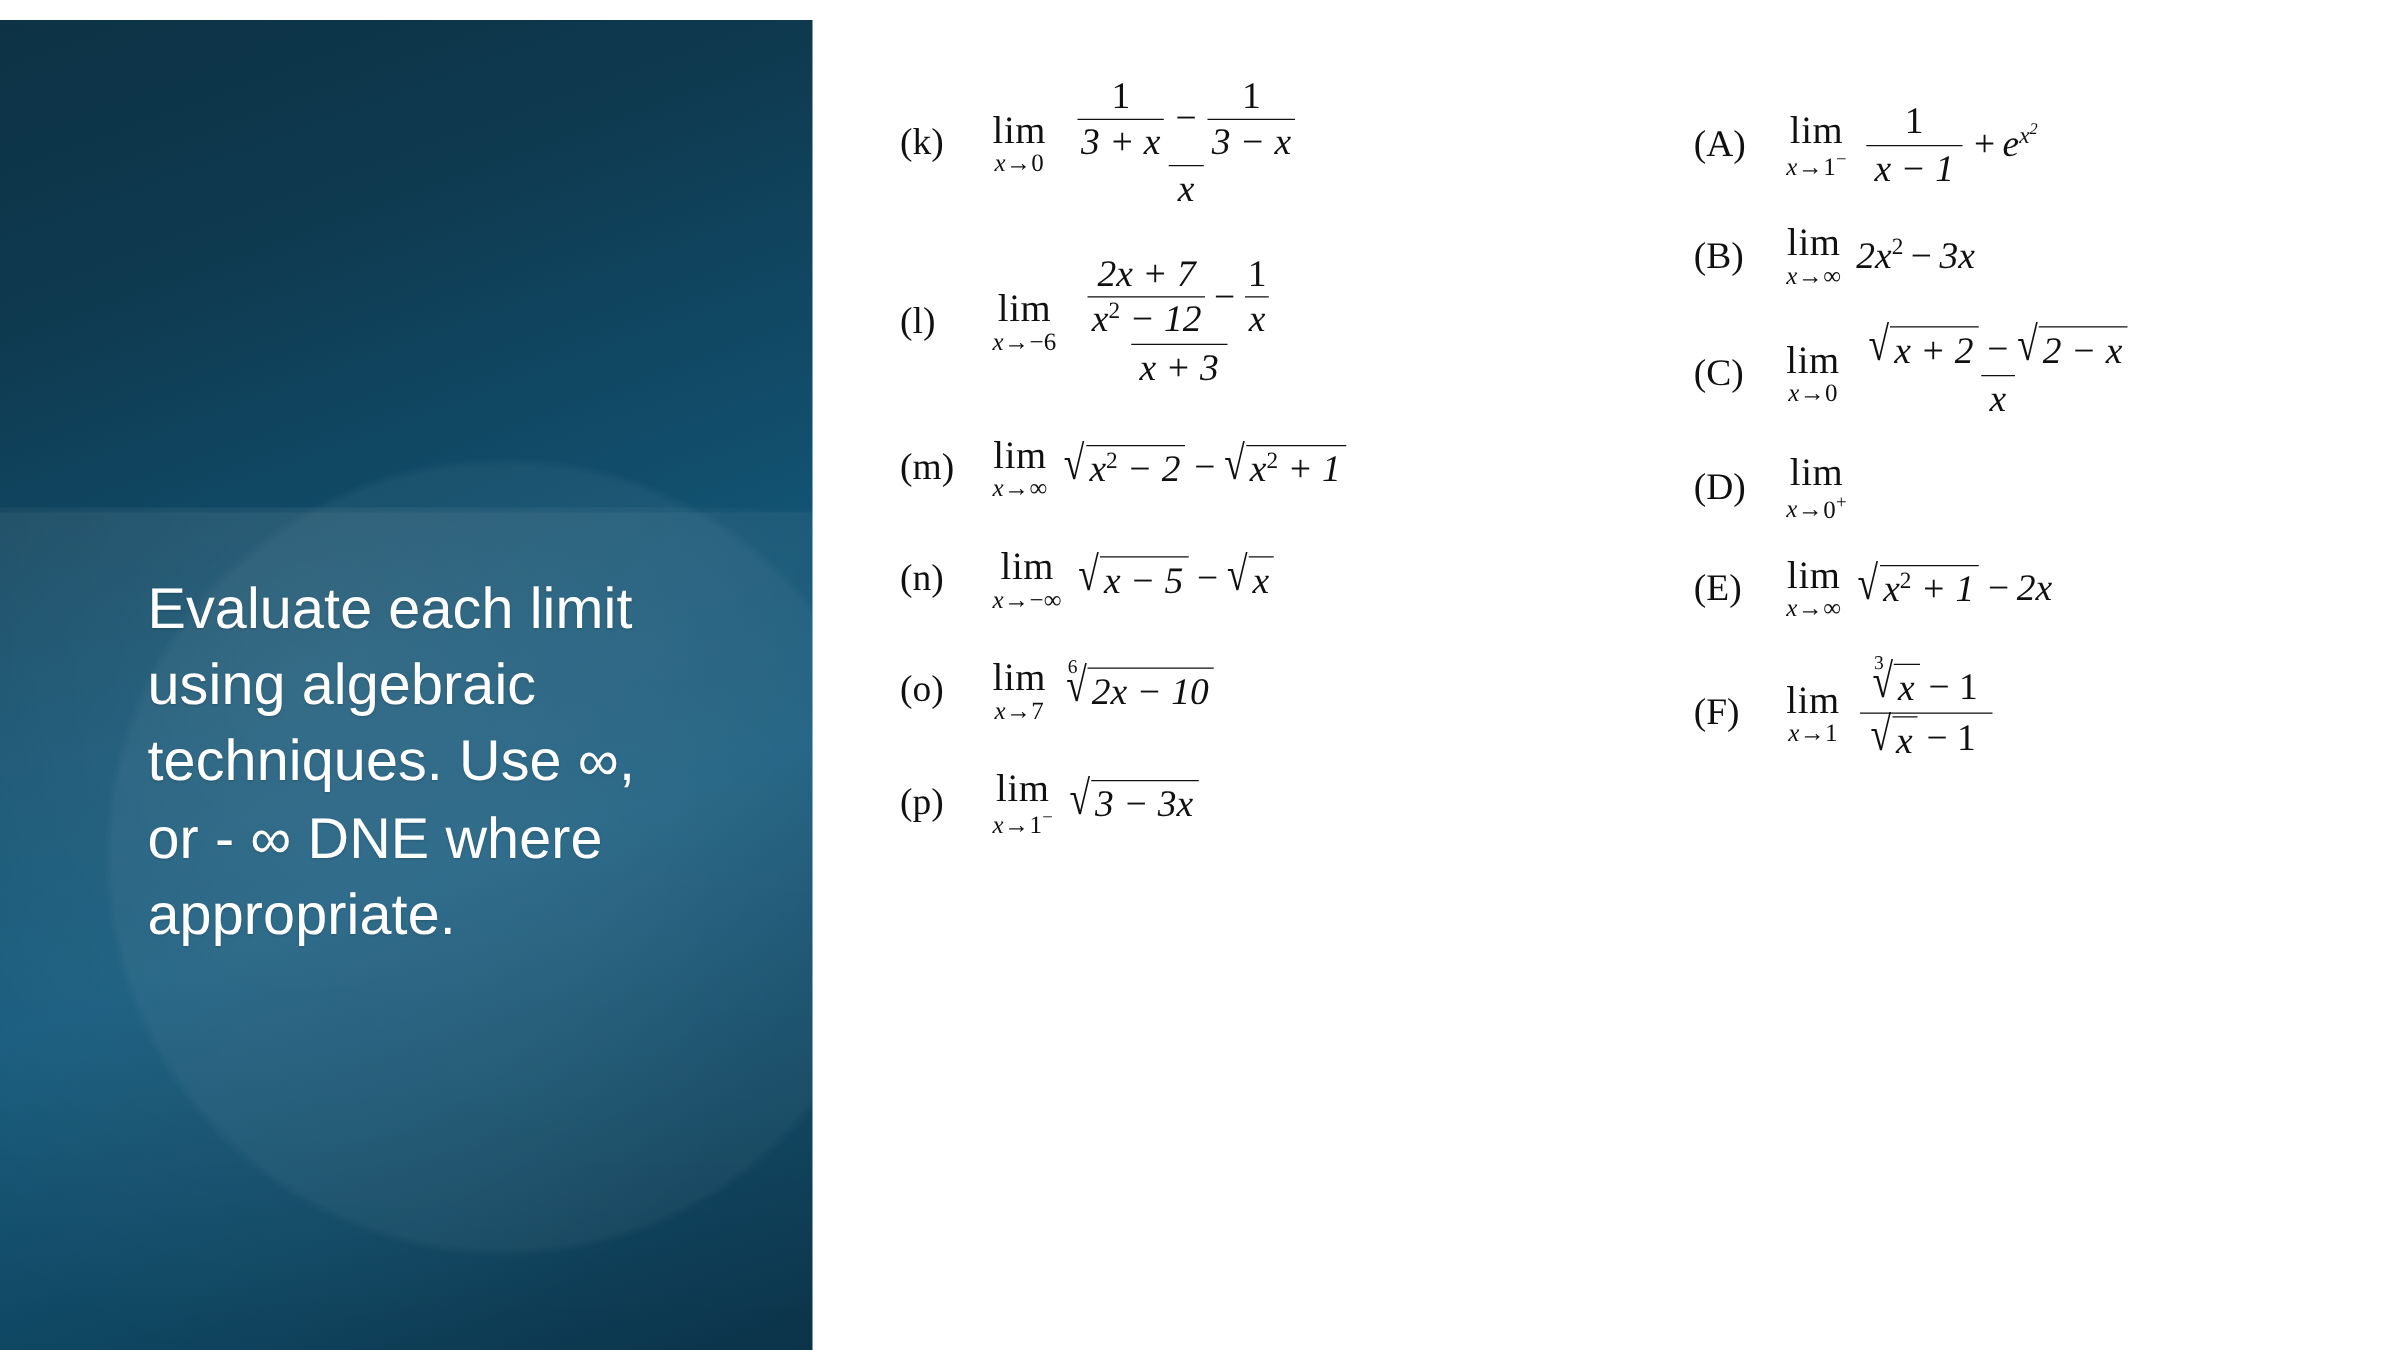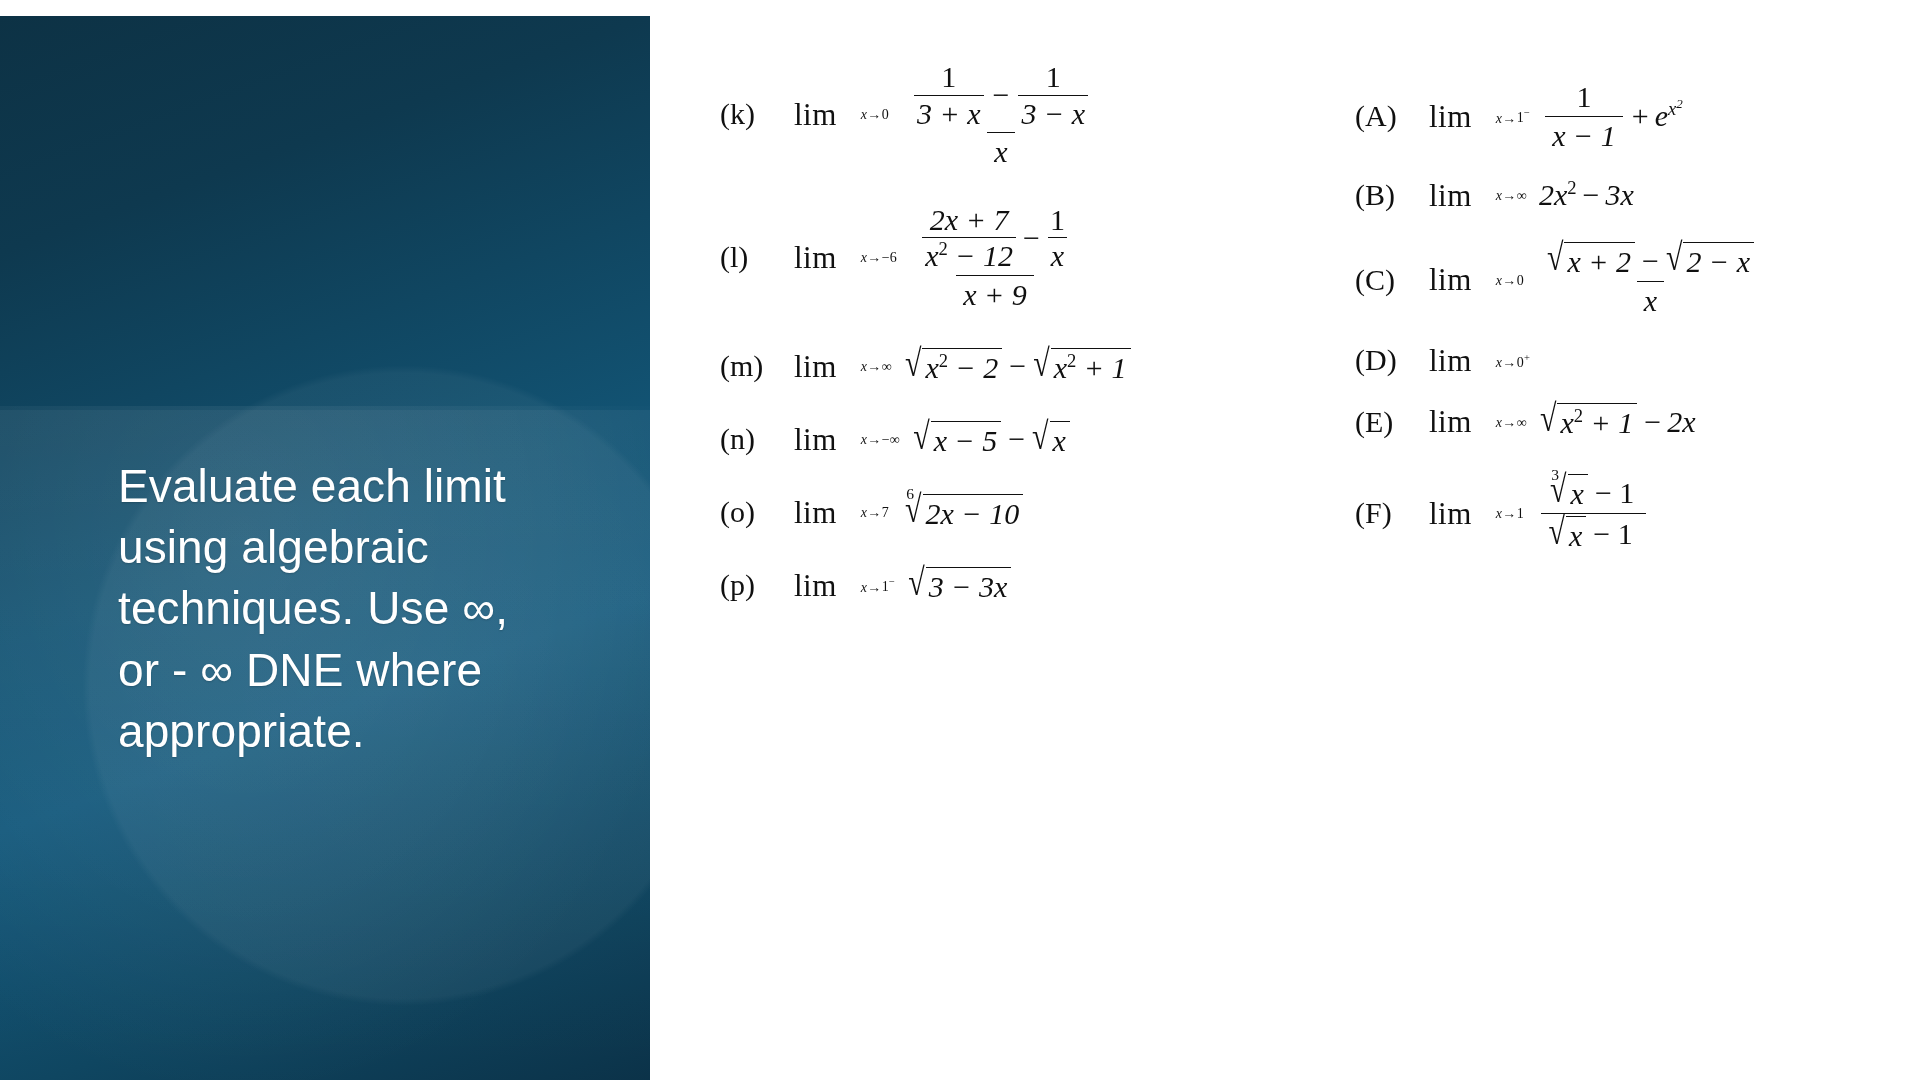--- a/index.html
+++ b/index.html
@@ -82,29 +82,28 @@
   }
   .eq-body {
     display: flex;
     align-items: center;
     font-size: 30px;
   }
 
   
   .lim {
     display: inline-flex;
-    flex-direction: row;
+    flex-direction: column;
     align-items: center;
     margin-right: 12px;
     line-height: 1;
-    gap: 24px;
   }
   .lim-op { font-size: 31px; letter-spacing: 0.5px; }
   .lim-sub {
-    font-size: 14px;
+    font-size: 20px;
     font-style: italic;
     margin-top: 2px;
     white-space: nowrap;
     letter-spacing: 0.3px;
   }
   .lim-sub .up { font-style: normal; }
 
   
   .frac {
     display: inline-flex;
@@ -201,21 +200,21 @@
             <span class="frac tight">
               <span class="num it">2x + 7</span>
               <span class="den it">x<sup class="exn">2</sup> − 12</span>
             </span>
             <span class="op tightop">−</span>
             <span class="frac tight">
               <span class="num">1</span>
               <span class="den it">x</span>
             </span>
           </span>
-          <span class="den it">x + 9</span>
+          <span class="den it">x + 3</span>
         </span>
       </div>
     </div>
 
     <div class="eq-row" style="margin-bottom:36px;">
       <div class="eq-label">(m)</div>
       <div class="eq-body">
         <span class="lim">
           <span class="lim-op">lim</span>
           <span class="lim-sub"><span>x</span><span class="up">→</span><span class="up">∞</span></span>

